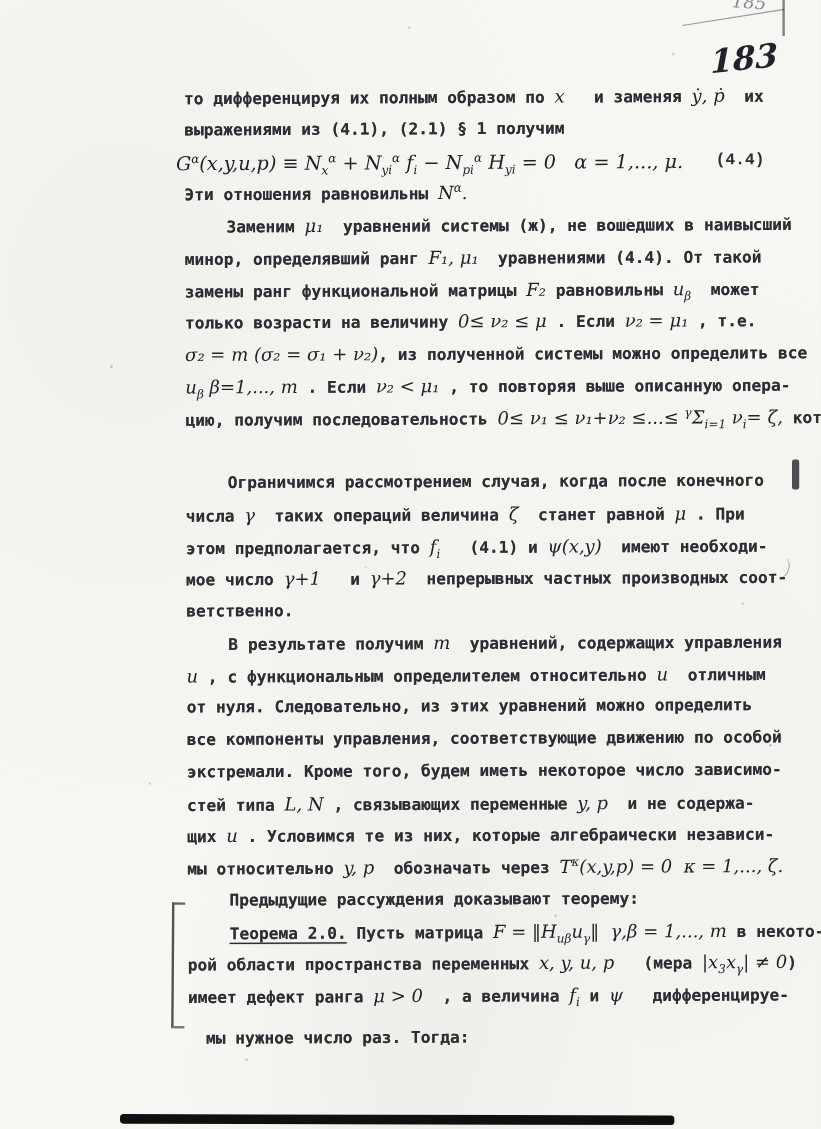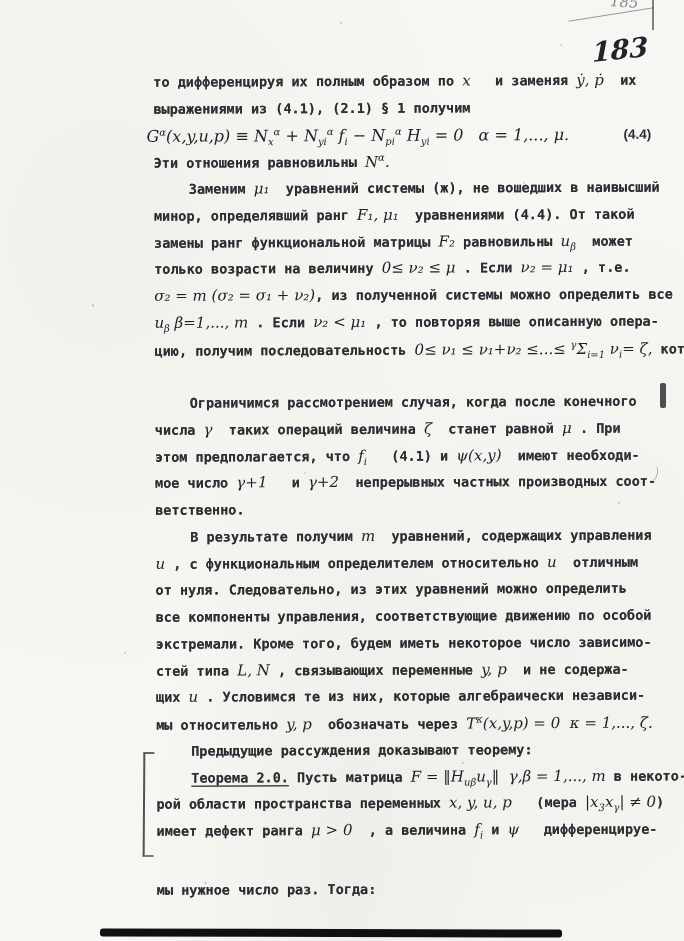--- a/index.html
+++ b/index.html
@@ -35,22 +35,22 @@
   }
   .line.f .hw{font-size:16px;}
   .sup,.sub{
     font-family:"DejaVu Serif","Liberation Serif",serif;
     font-style:italic;font-size:10px;color:#22212a;
   }
   .sup{vertical-align:6px;}
   .sub{vertical-align:-4px;}
   .eqnum{
     position:absolute;left:450px;top:2px;
-    font-family:Liberation Sans, sans-serif;
-    font-size:13.5px;font-weight:bold;color:#2e2d33;margin-left:27px;
+    font-family:Liberation Mono, monospace;
+    font-size:13.5px;font-weight:bold;color:#2e2d33;
   }
   
   #page-number{
     position:absolute;left:592px;top:34px;
     font-family:"DejaVu Serif","Liberation Serif",serif;
     font-style:italic;font-size:27px;font-weight:bold;color:#23222b;
     transform:rotate(-6deg) skewX(-6deg);
   }
   
   #corner-note{
@@ -127,21 +127,21 @@
       <div class="line" style="top: 580px;"><span class="tw">от нуля. Следовательно, из этих уравнений можно определить</span></div>
       <div class="line" style="top: 607px;"><span class="tw">все компоненты управления, соответствующие движению по особой</span></div>
       <div class="line" style="top: 634px;"><span class="tw">экстремали. Кроме того, будем иметь некоторое число зависимо-</span></div>
       <div class="line" style="top: 661px;"><span class="tw">стей типа </span><span class="hw">L, N</span><span class="tw"> , связывающих переменные </span><span class="hw">y, p</span><span class="tw">  и не содержа-</span></div>
       <div class="line" style="top: 687px;"><span class="tw">щих </span><span class="hw">u</span><span class="tw"> . Условимся те из них, которые алгебраически независи-</span></div>
       <div class="line" style="top: 714px;"><span class="tw">мы относительно </span><span class="hw">y, p</span><span class="tw">  обозначать через </span><span class="hw">T</span><span class="sup">κ</span><span class="hw">(x,y,p) = 0  κ = 1,..., ζ.</span></div>
       <div class="line i" style="top: 741px;"><span class="tw">Предыдущие рассуждения доказывают теорему:</span></div>
       <div class="line i" style="top: 768px;"><span class="twu">Теорема 2.0.</span><span class="tw"> Пусть матрица </span><span class="hw">F = ‖H</span><span class="sub">uβ</span><span class="hw">u</span><span class="sub">γ</span><span class="hw">‖  γ,β = 1,..., m</span><span class="tw"> в некото-</span></div>
       <div class="line" style="top: 794px;"><span class="tw">рой области пространства переменных </span><span class="hw">x, y, u, p</span><span class="tw">   (мера </span><span class="hw">|x</span><span class="sub">3</span><span class="hw">x</span><span class="sub">γ</span><span class="hw">| ≠ 0</span><span class="tw">)</span></div>
       <div class="line" style="top: 821px;"><span class="tw">имеет дефект ранга </span><span class="hw">μ &gt; 0</span><span class="tw">  , а величина </span><span class="hw">f</span><span class="sub">i</span><span class="tw"> и </span><span class="hw">ψ</span><span class="tw">   дифференцируе-</span></div>
-      <div class="line" style="top: 880px;"><span class="tw">мы нужное число раз. Тогда:</span></div>
+      <div class="line" style="top: 856px; margin-left: 15px;"><span class="tw">мы нужное число раз. Тогда:</span></div>
     </div>
 
   <div id="theorem-bracket"></div>
   <div id="margin-mark-dash"></div>
   <div id="margin-mark-squiggle"></div>
   <div id="bottom-bar"></div>
 
   <div class="speck" style="left:340px;top:22px;width:2px;height:2px;opacity:.3"></div>
   <div class="speck" style="left:523px;top:182px;width:2px;height:2px;opacity:.25"></div>
   <div class="speck" style="left:92px;top:304px;width:2px;height:3px;opacity:.3"></div>

